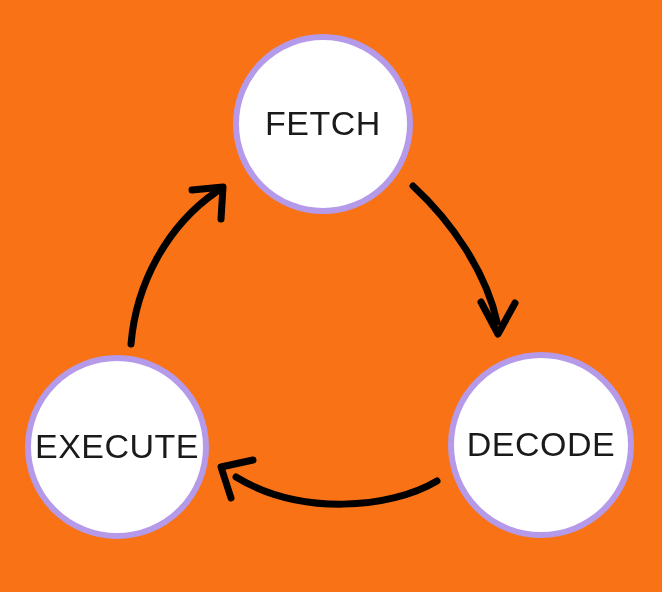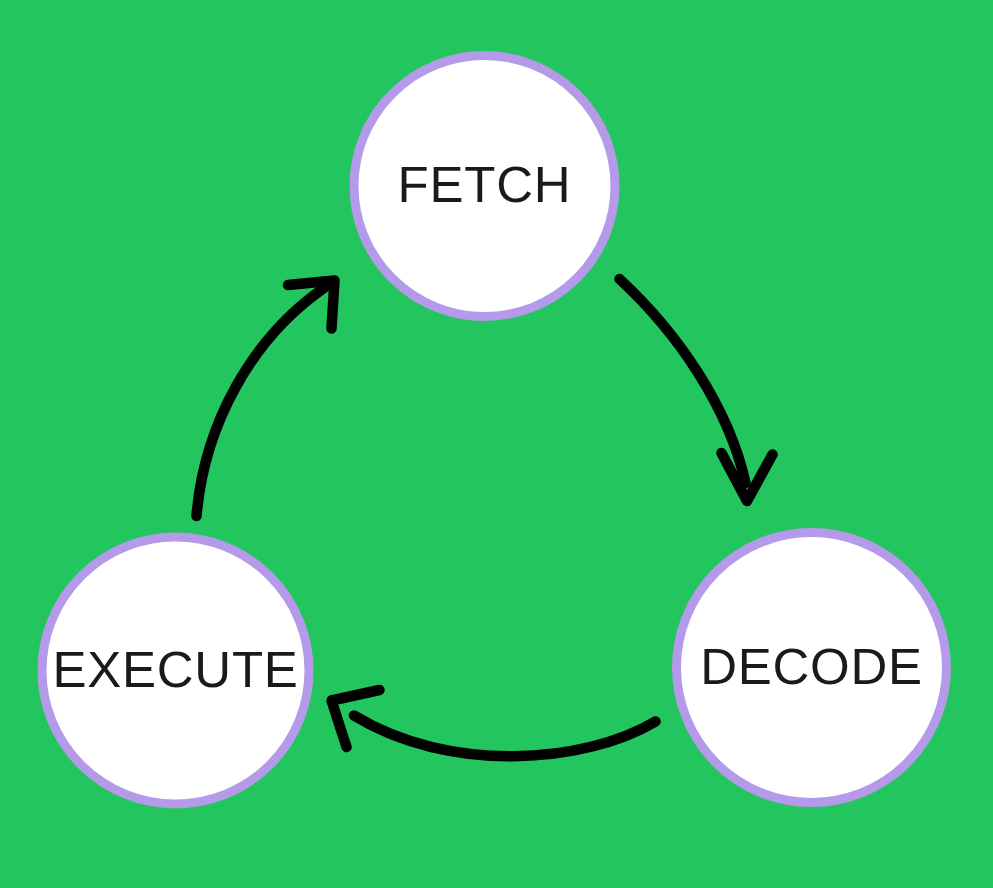--- a/index.html
+++ b/index.html
@@ -47,21 +47,21 @@
   }
   .arrow-head {
     fill: none;
     stroke-linecap: round;
     stroke-linejoin: round;
   }
 </style>
 </head>
 <body>
 
-<div id="diagram-root" style="background: #22c55e;">
+<div id="diagram-root" style="background: #f97316;">
 
   <svg id="diagram-svg" viewBox="0 0 662 592" xmlns="http://www.w3.org/2000/svg">
 
     <g>
       <circle class="node-circle" cx="323" cy="124" r="87" stroke="#b49ae8" stroke-width="6" fill="#ffffff"></circle>
       <text class="node-label" x="323" y="126" fill="#1a1a1a">FETCH</text>
     </g>
 
     <g>
       <circle class="node-circle" cx="117" cy="447" r="89" stroke="#b49ae8" stroke-width="6" fill="#ffffff"></circle>

